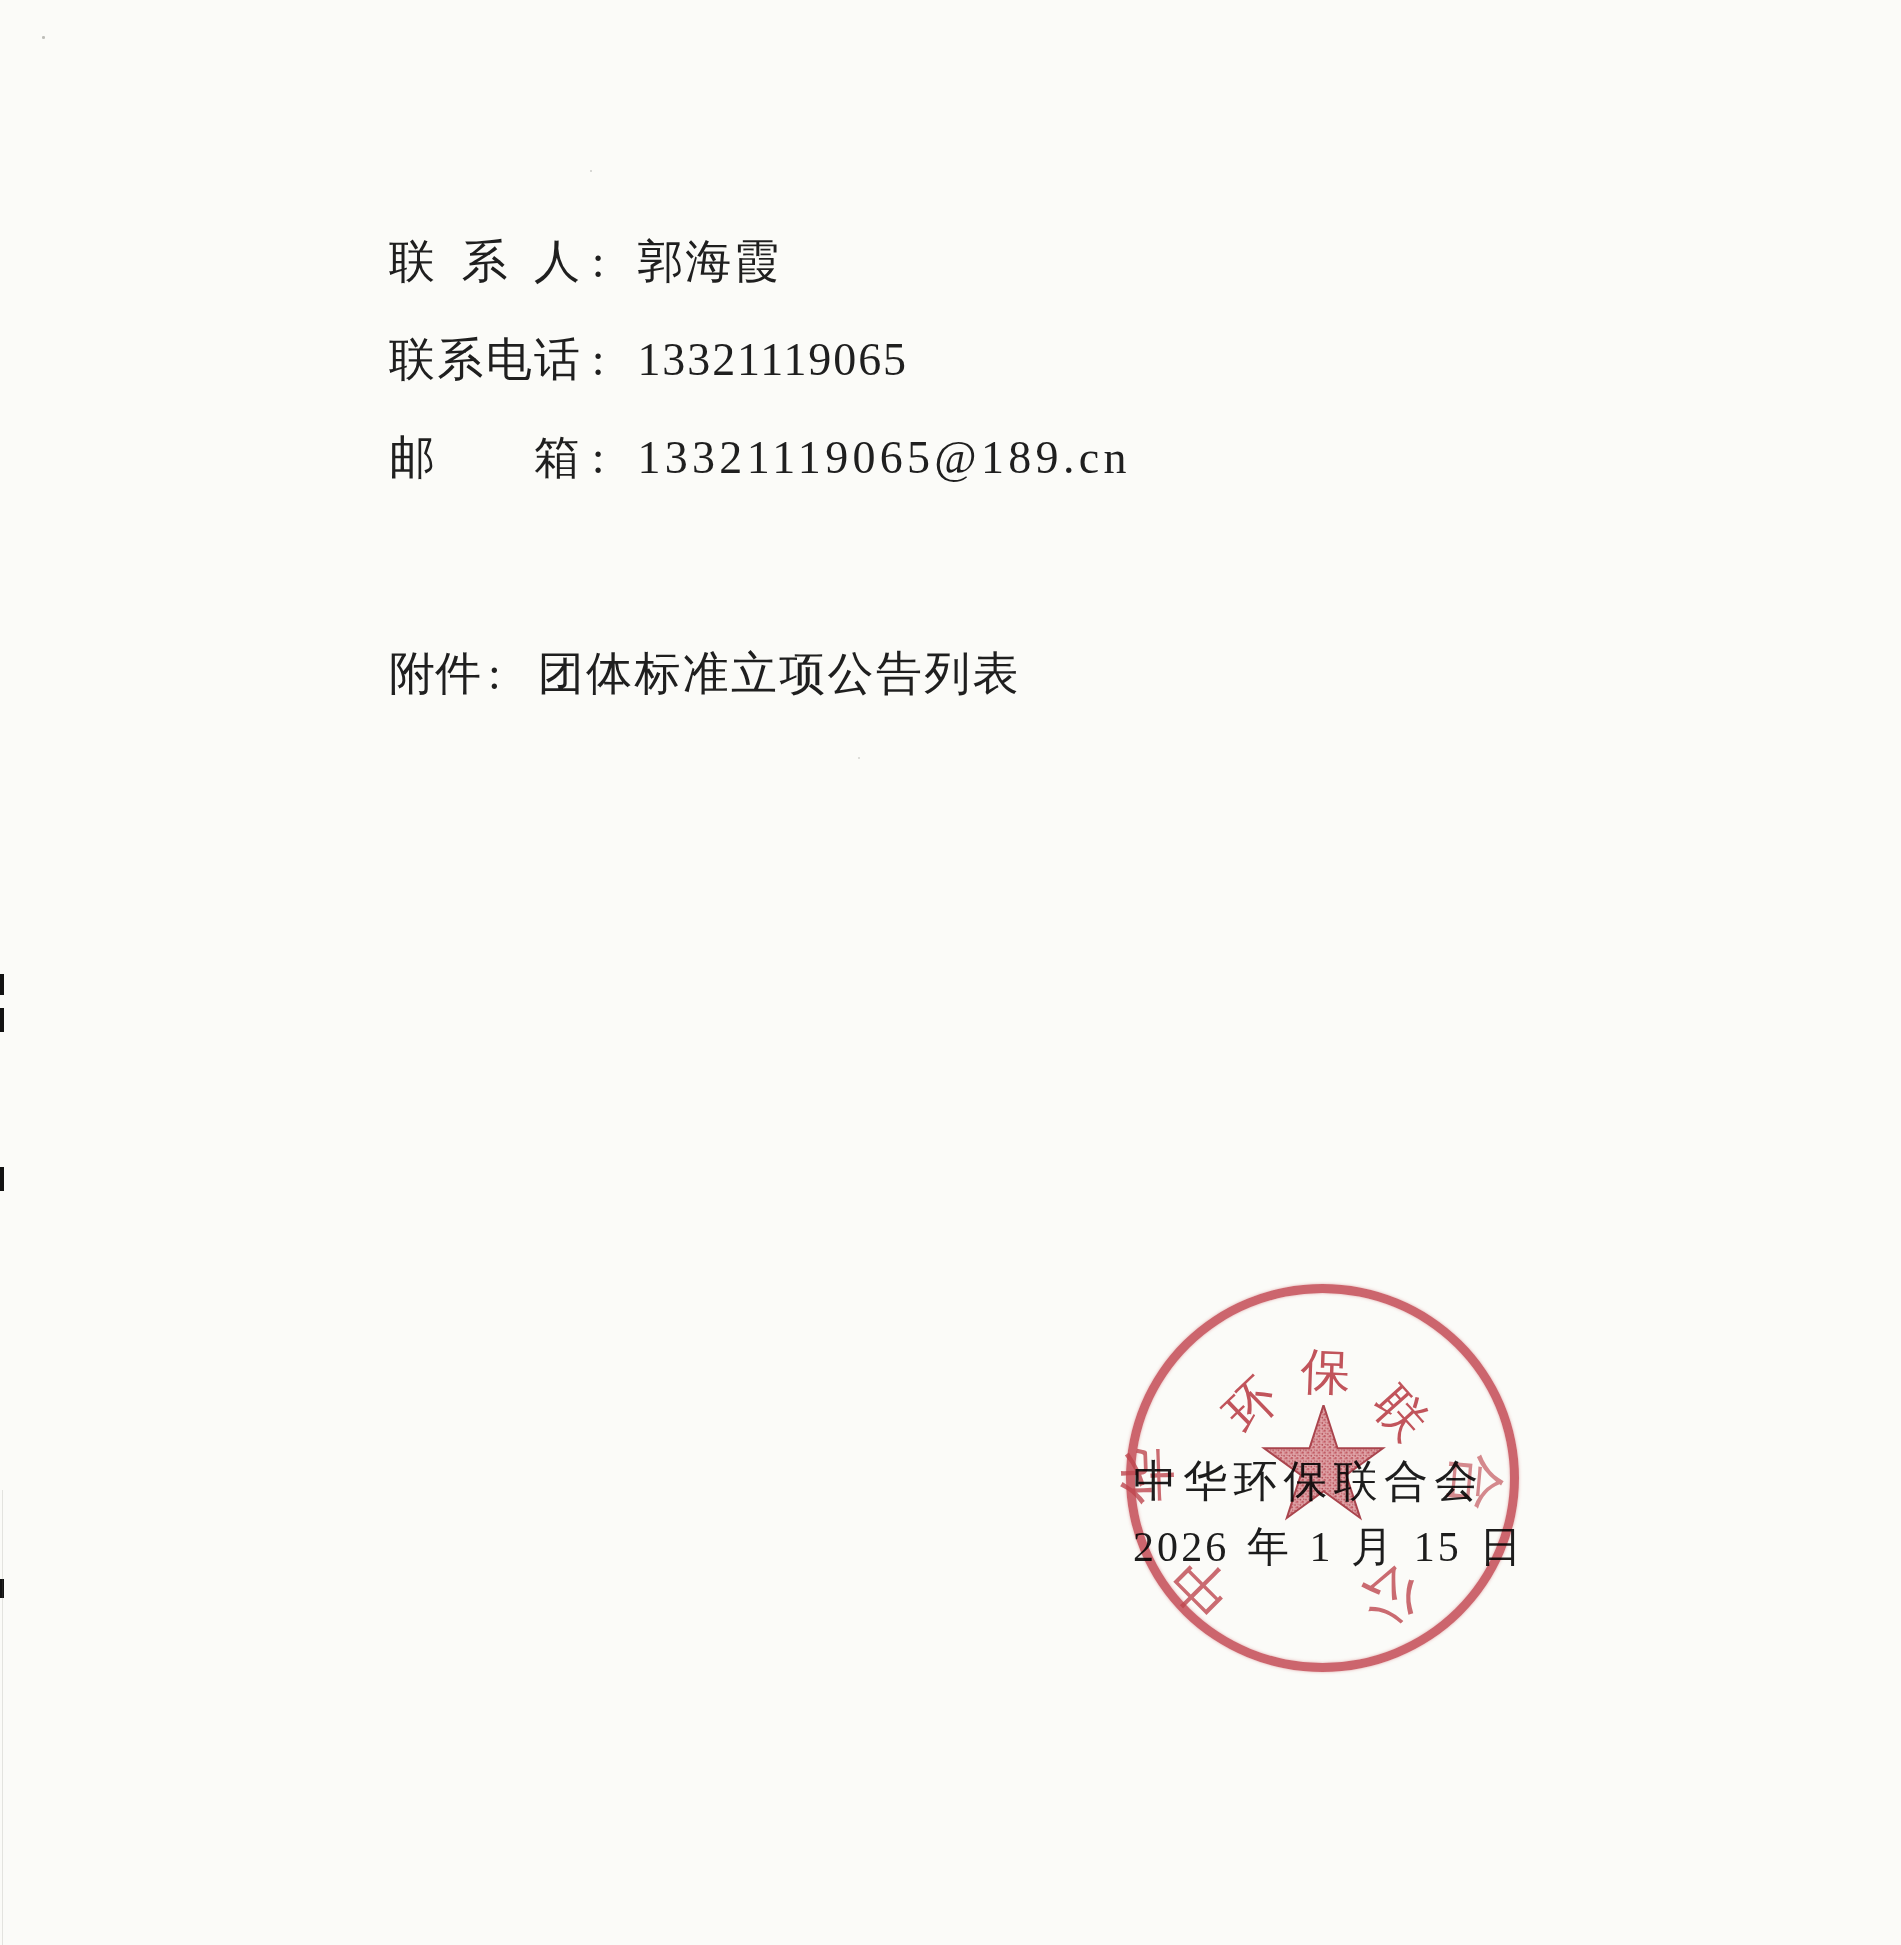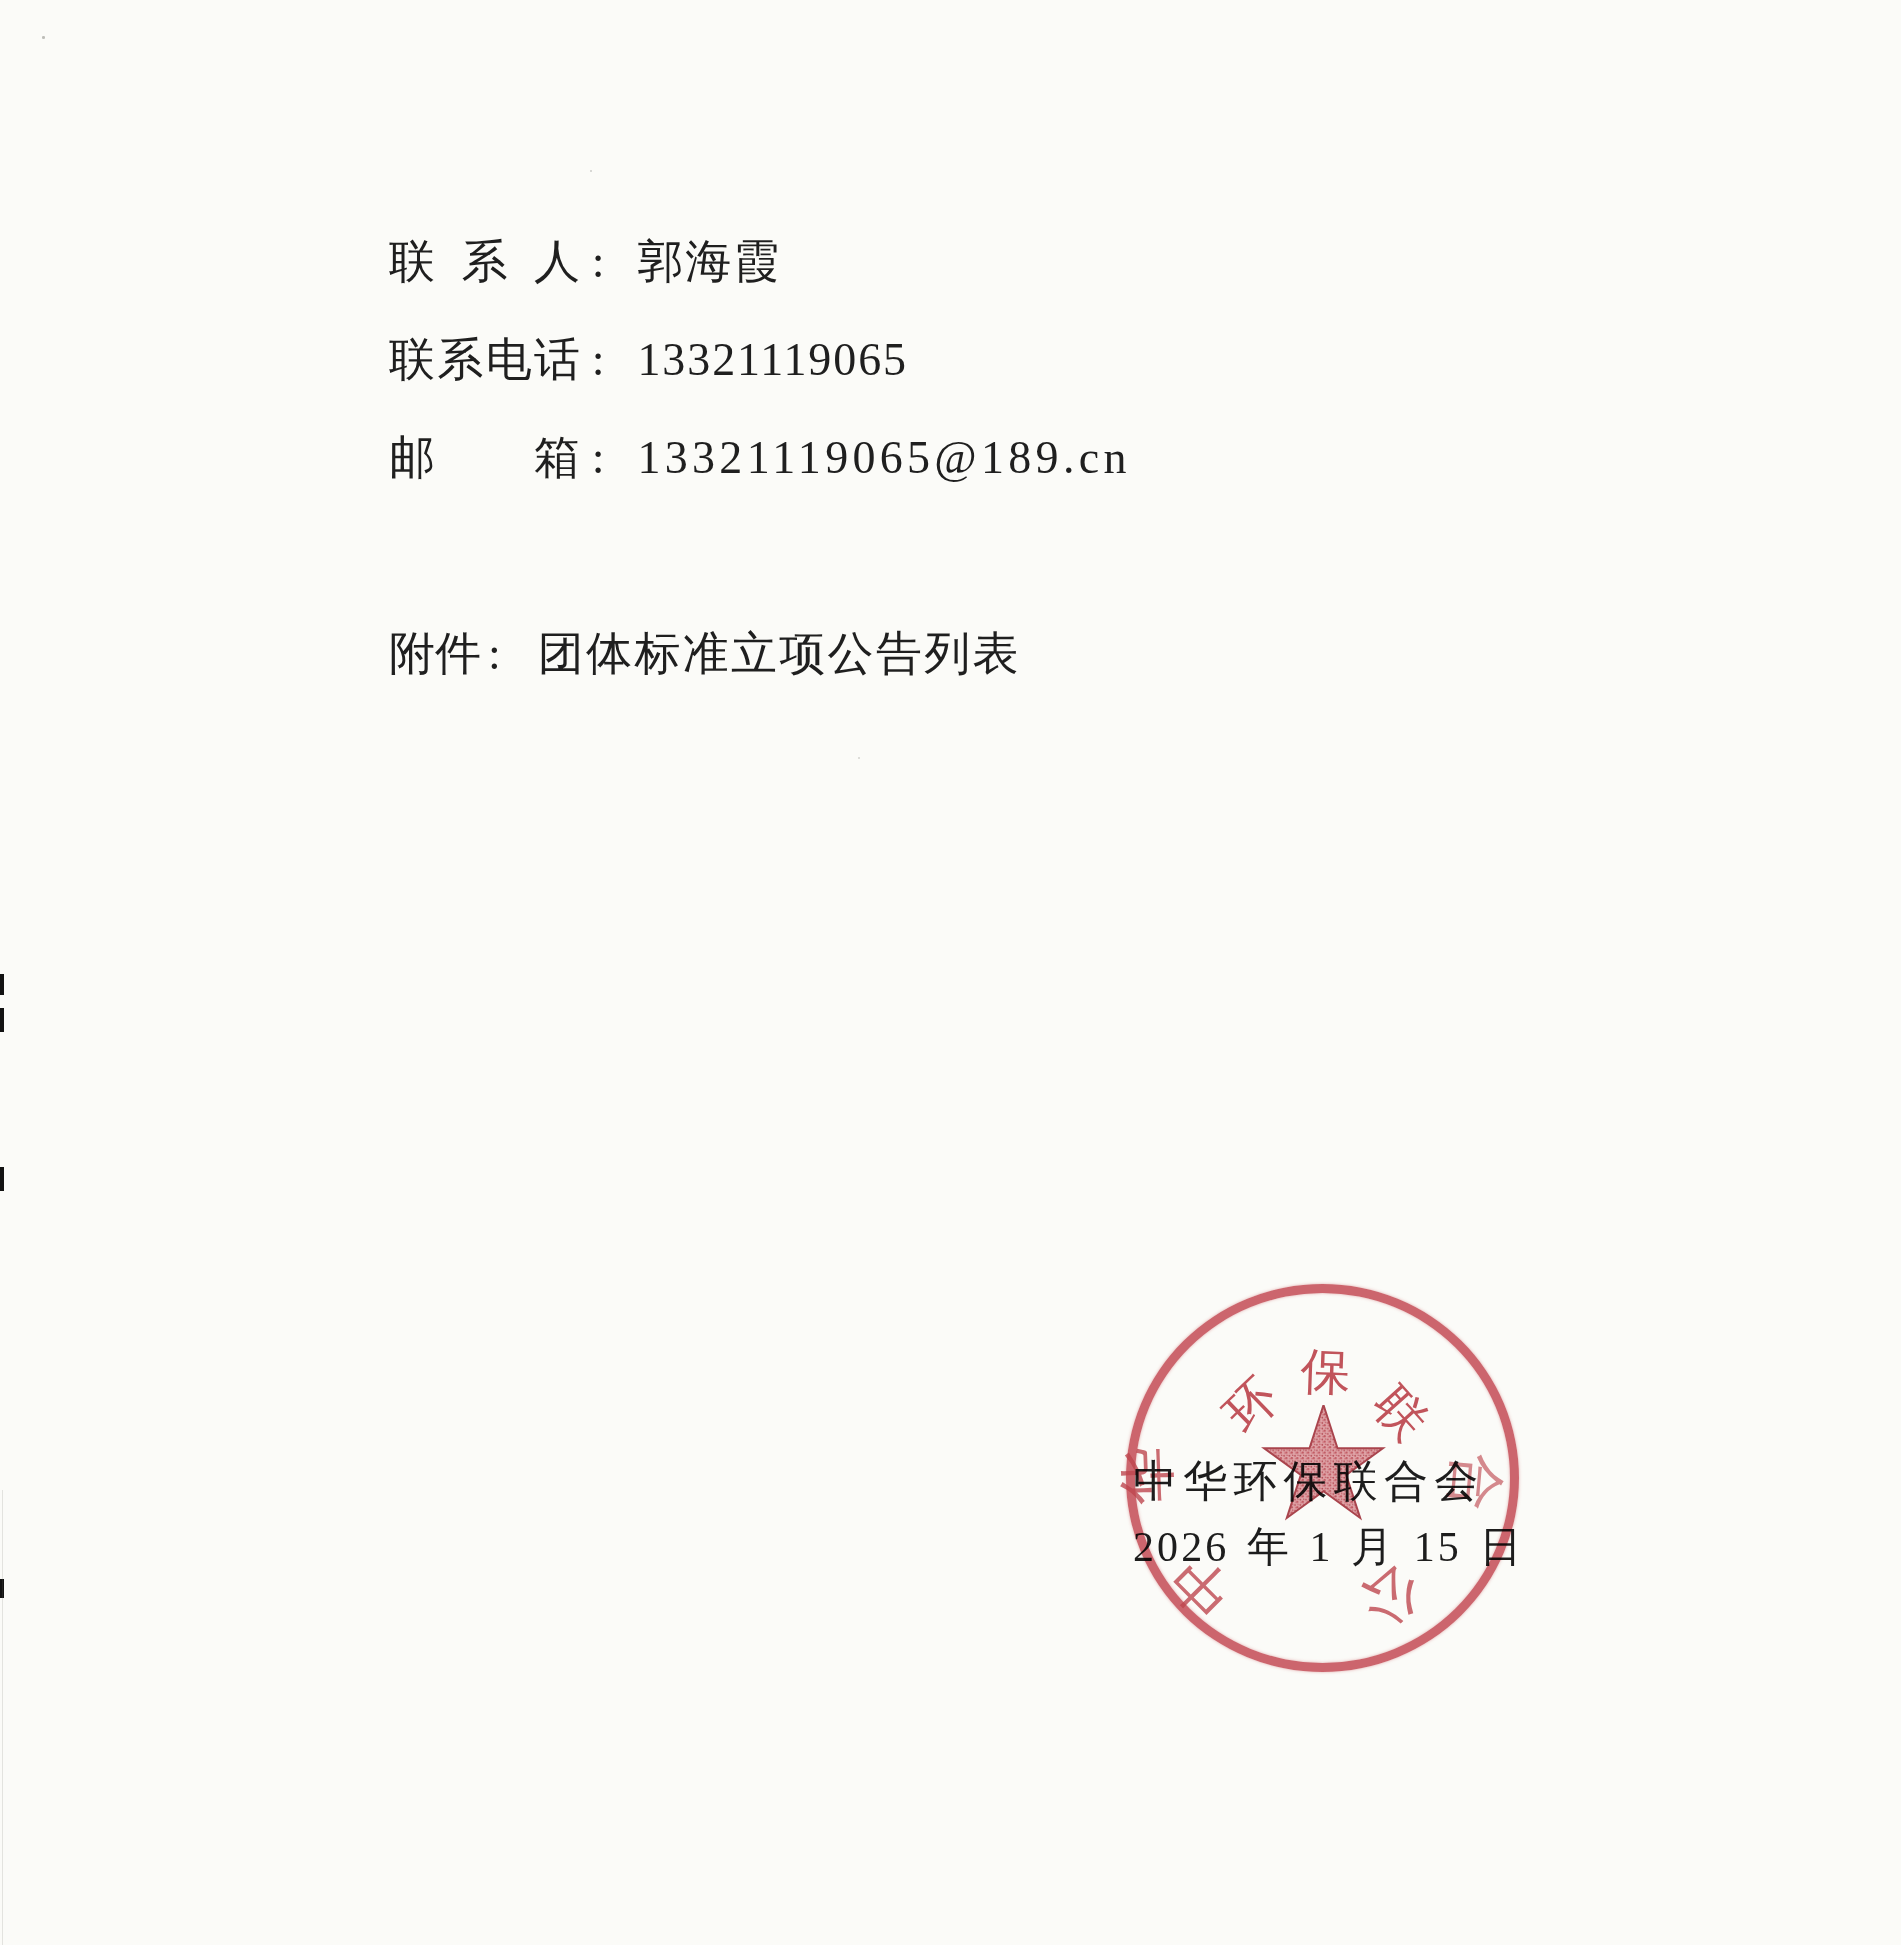--- a/index.html
+++ b/index.html
@@ -12,21 +12,21 @@
   
   .textline{position:absolute;left:389px;font-size:46px;line-height:46px;white-space:nowrap;color:#1f1f1f;}
   .lbl-spread{display:inline-flex;justify-content:space-between;width:191px;vertical-align:top;}
   .lbl-tight{display:inline-block;vertical-align:top;}
   .colon{display:inline-block;margin-left:11.7px;vertical-align:top;}
   .val{display:inline-block;margin-left:33px;vertical-align:top;letter-spacing:1.9px;}
   .val-email{letter-spacing:4.3px;text-align:right;}
   #line-person{top:239px;}
   #line-phone{top:337px;}
   #line-email{top:435px;}
-  #line-attachment{top:631px;}
+  #line-attachment{top:651px;}
   #line-attachment .colon{margin-left:7px;}
   #line-attachment .val{margin-left:37px;letter-spacing:2.3px;}
   
   #sig-org{position:absolute;left:1133px;top:1460px;font-size:44px;line-height:44px;letter-spacing:6.2px;white-space:nowrap;color:#1d1d1d;z-index:5;}
   #sig-date{position:absolute;left:1133px;top:1526px;font-size:42px;line-height:42px;letter-spacing:3.1px;word-spacing:3.9px;white-space:nowrap;color:#1d1d1d;z-index:5;}
   
   #stamp{position:absolute;left:0;top:0;width:100%;height:100%;z-index:6;mix-blend-mode:multiply;pointer-events:none;}
   #stamp-ring{
     position:absolute;left:1126px;top:1284px;width:393px;height:388px;
     box-sizing:border-box;border:9.3px solid rgba(198,70,80,0.82);border-radius:50%;

